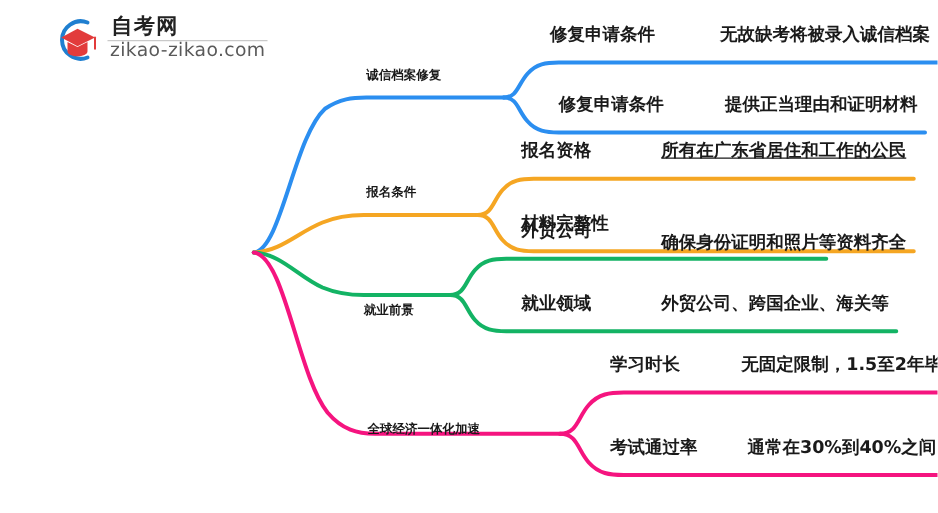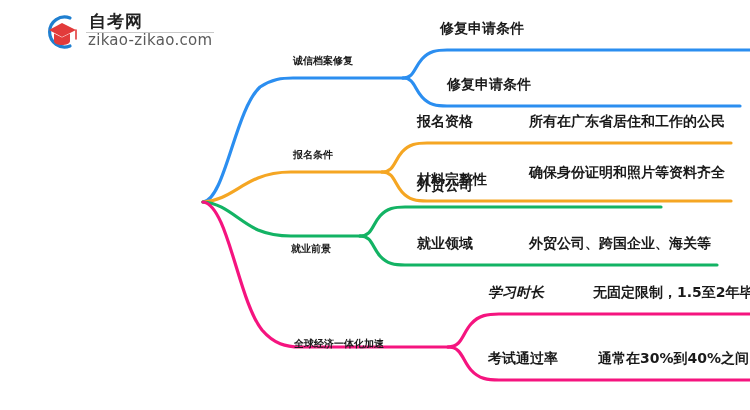--- a/index.html
+++ b/index.html
@@ -142,32 +142,34 @@
     <g>
       <path d="M193,202 C218,205 228,300 252,330 C264,344 276,347 290,347 L438,347" fill="none" stroke="#f5147f" stroke-width="3.2" stroke-linecap="round"></path>
       <path d="M438,347 C452,347 452,334 461,324 C469,315 478,314 489,314 L746,314" fill="none" stroke="#f5147f" stroke-width="3.2" stroke-linecap="round"></path>
       <path d="M438,347 C452,347 452,360 461,370 C469,379 478,380 489,380 L745,380" fill="none" stroke="#f5147f" stroke-width="3.2" stroke-linecap="round"></path>
     </g>
   </svg>
 
 
   <div class="node-text lvl1-label" style="left:283px; top:56px;">诚信档案修复</div>
   <div class="node-text lvl2-label" style="left:430px; top:21px;">修复申请条件</div>
+  <div class="node-text lvl3-label" style="left:566px; top:21px;">无故缺考将被录入诚信档案</div>
   <div class="node-text lvl2-label" style="left:437px; top:77px;">修复申请条件</div>
+  <div class="node-text lvl3-label" style="left:570px; top:77px;">提供正当理由和证明材料</div>
 
   <div class="node-text lvl1-label" style="left:283px; top:150px;">报名条件</div>
   <div class="node-text lvl2-label" style="left:407px; top:114px;">报名资格</div>
-  <div class="node-text lvl3-label" style="left:519px; top:114px;">所有在广东省居住和工作的公民</div>
+  <div class="node-text lvl3-label" style="left:519px; top:114px;text-decoration:underline;">所有在广东省居住和工作的公民</div>
   <div class="node-text lvl2-label" style="left:407px; top:172px;">材料完整性</div>
-  <div class="node-text lvl3-label" style="left:519px; top:165px;">确保身份证明和照片等资料齐全</div>
+  <div class="node-text lvl3-label" style="left:519px; top:188px;font-family:Liberation Serif, serif;">确保身份证明和照片等资料齐全</div>
 
   <div class="node-text lvl1-label" style="left:281px; top:244px;">就业前景</div>
   <div class="node-text lvl2-label" style="left:407px; top:178px;">外贸公司</div>
   <div class="node-text lvl2-label" style="left:407px; top:236px;">就业领域</div>
   <div class="node-text lvl3-label" style="left:519px; top:236px;text-align:right;">外贸公司、跨国企业、海关等</div>
 
   <div class="node-text lvl1-label" style="left:284px; top:339px;">全球经济一体化加速</div>
-  <div class="node-text lvl2-label" style="left:478px; top:285px;font-style:italic;">学习时长</div>
+  <div class="node-text lvl2-label" style="left:478px; top:285px;">学习时长</div>
   <div class="node-text lvl3-label" style="left:583px; top:285px;">无固定限制，1.5至2年毕业</div>
   <div class="node-text lvl2-label" style="left:478px; top:351px;">考试通过率</div>
   <div class="node-text lvl3-label" style="left:588px; top:351px;">通常在30%到40%之间</div>
 
 </div>
 
 </body></html>

